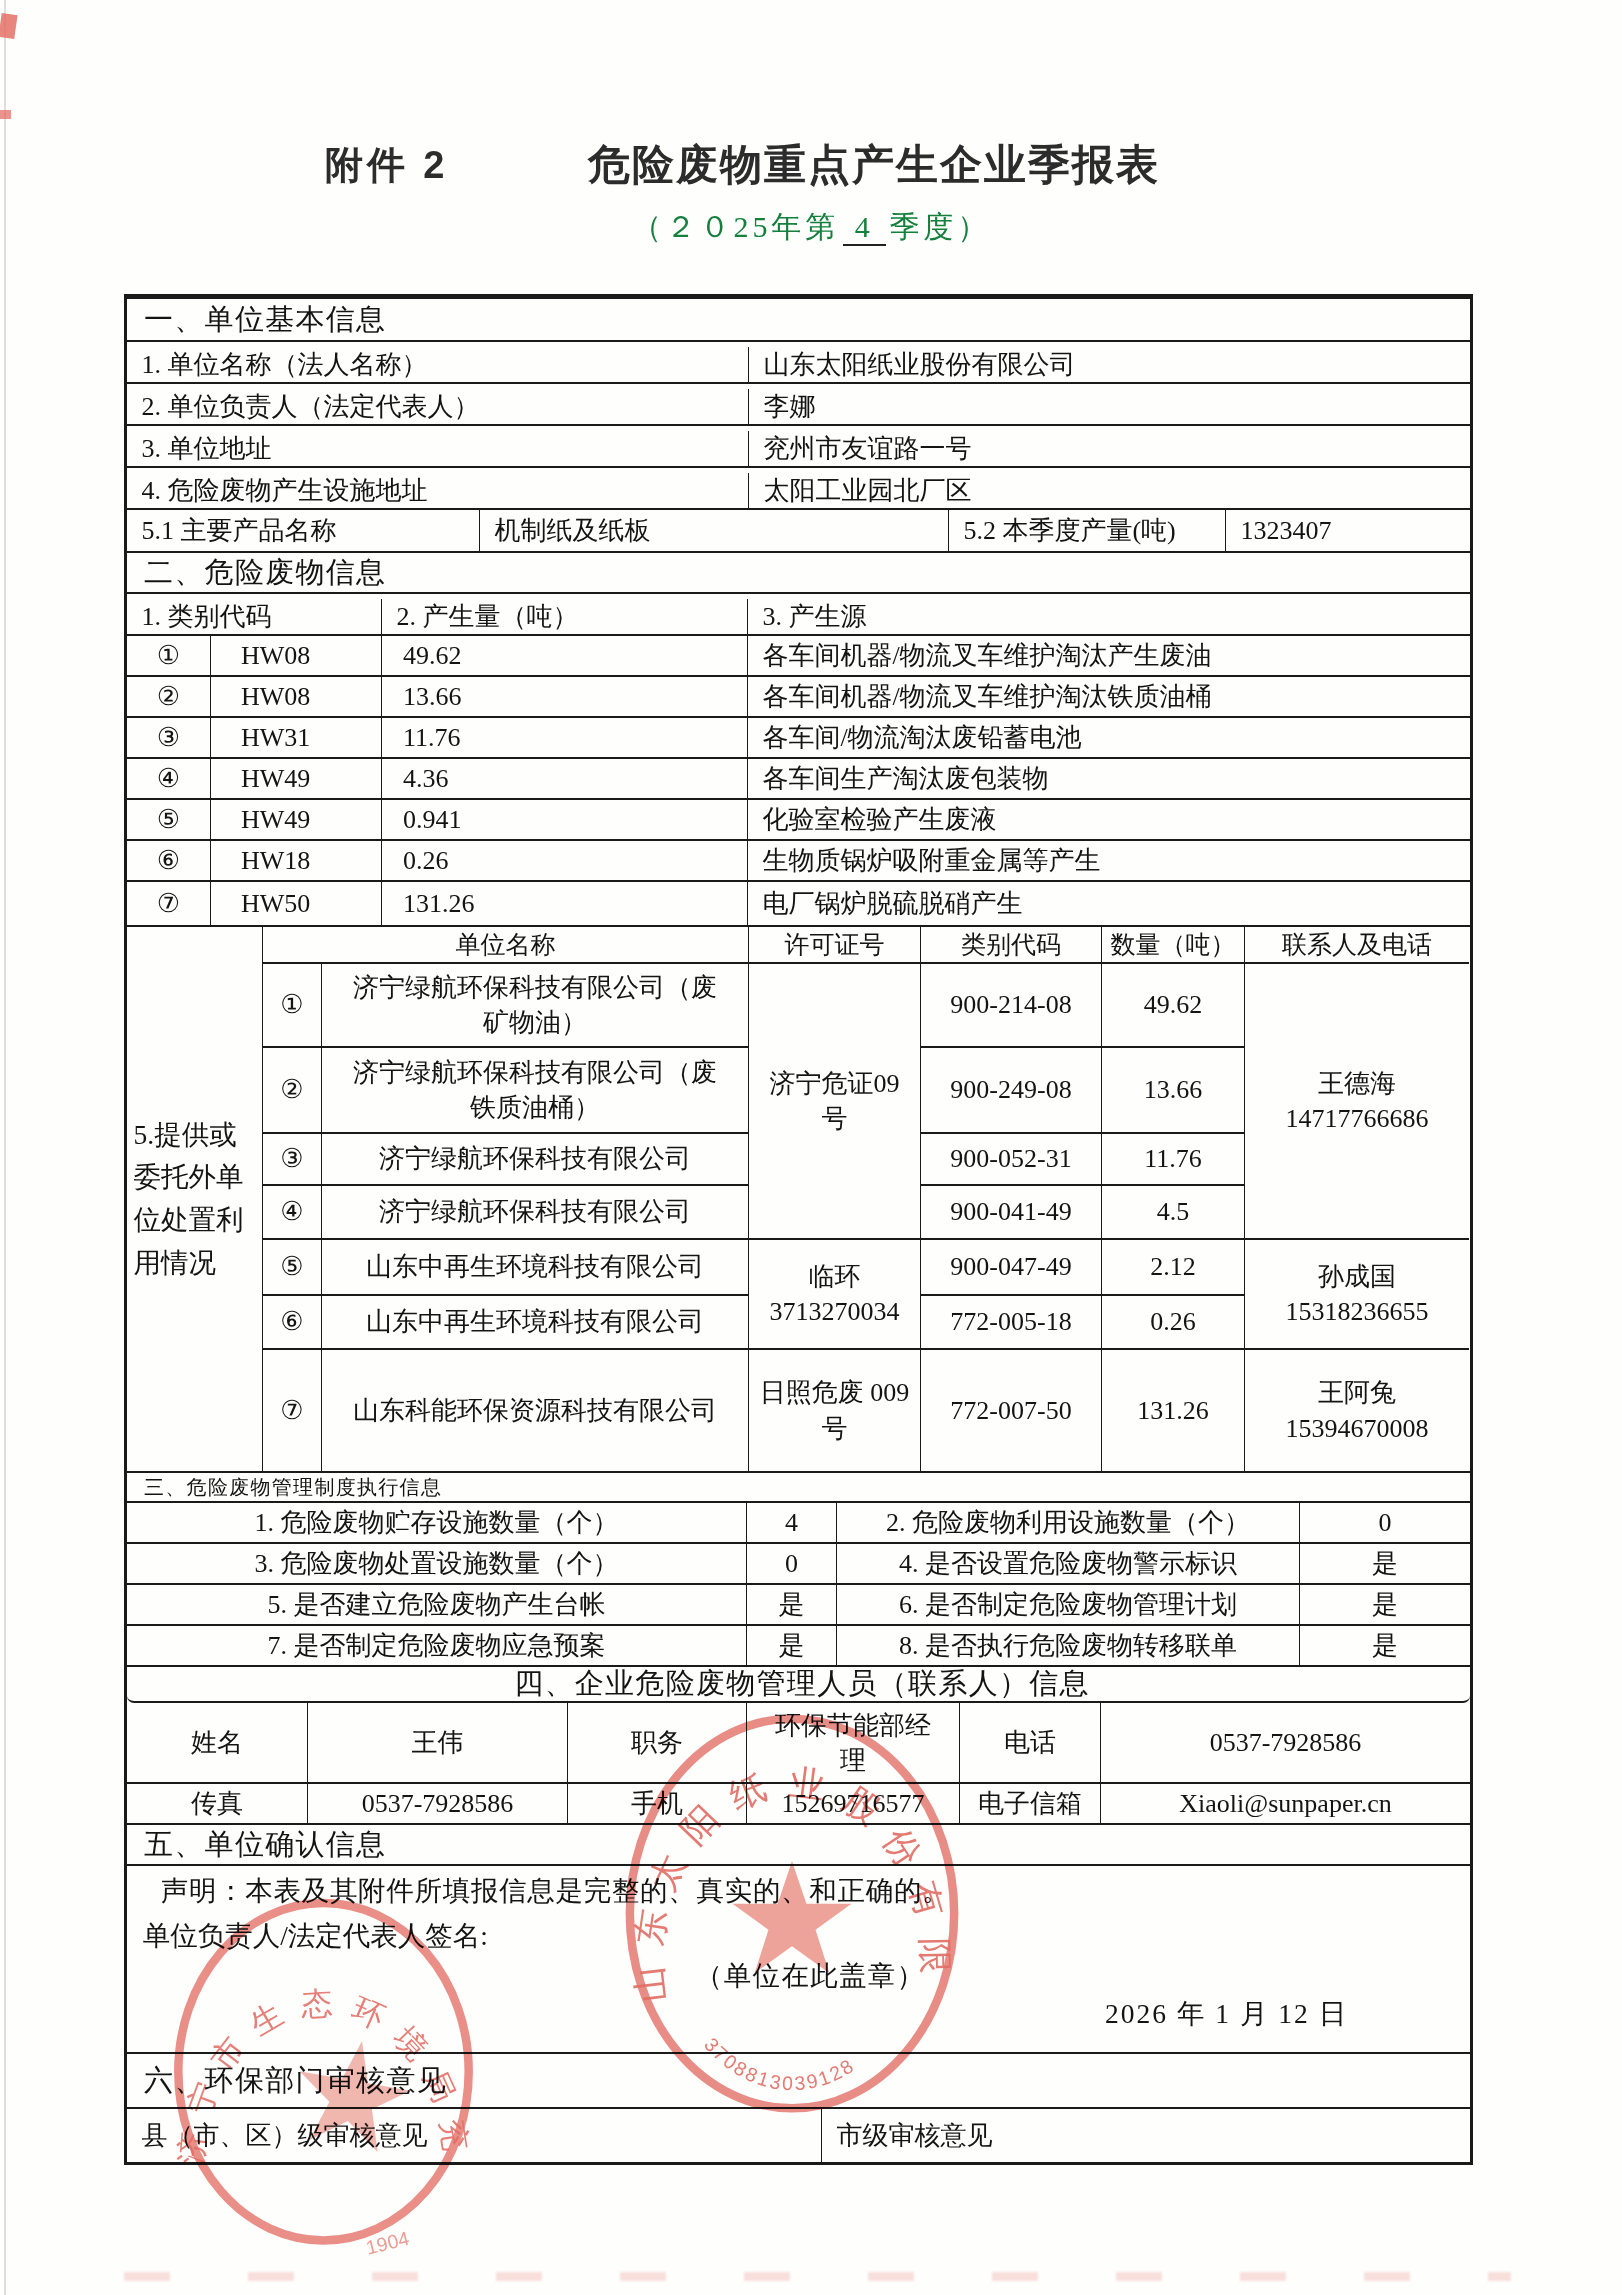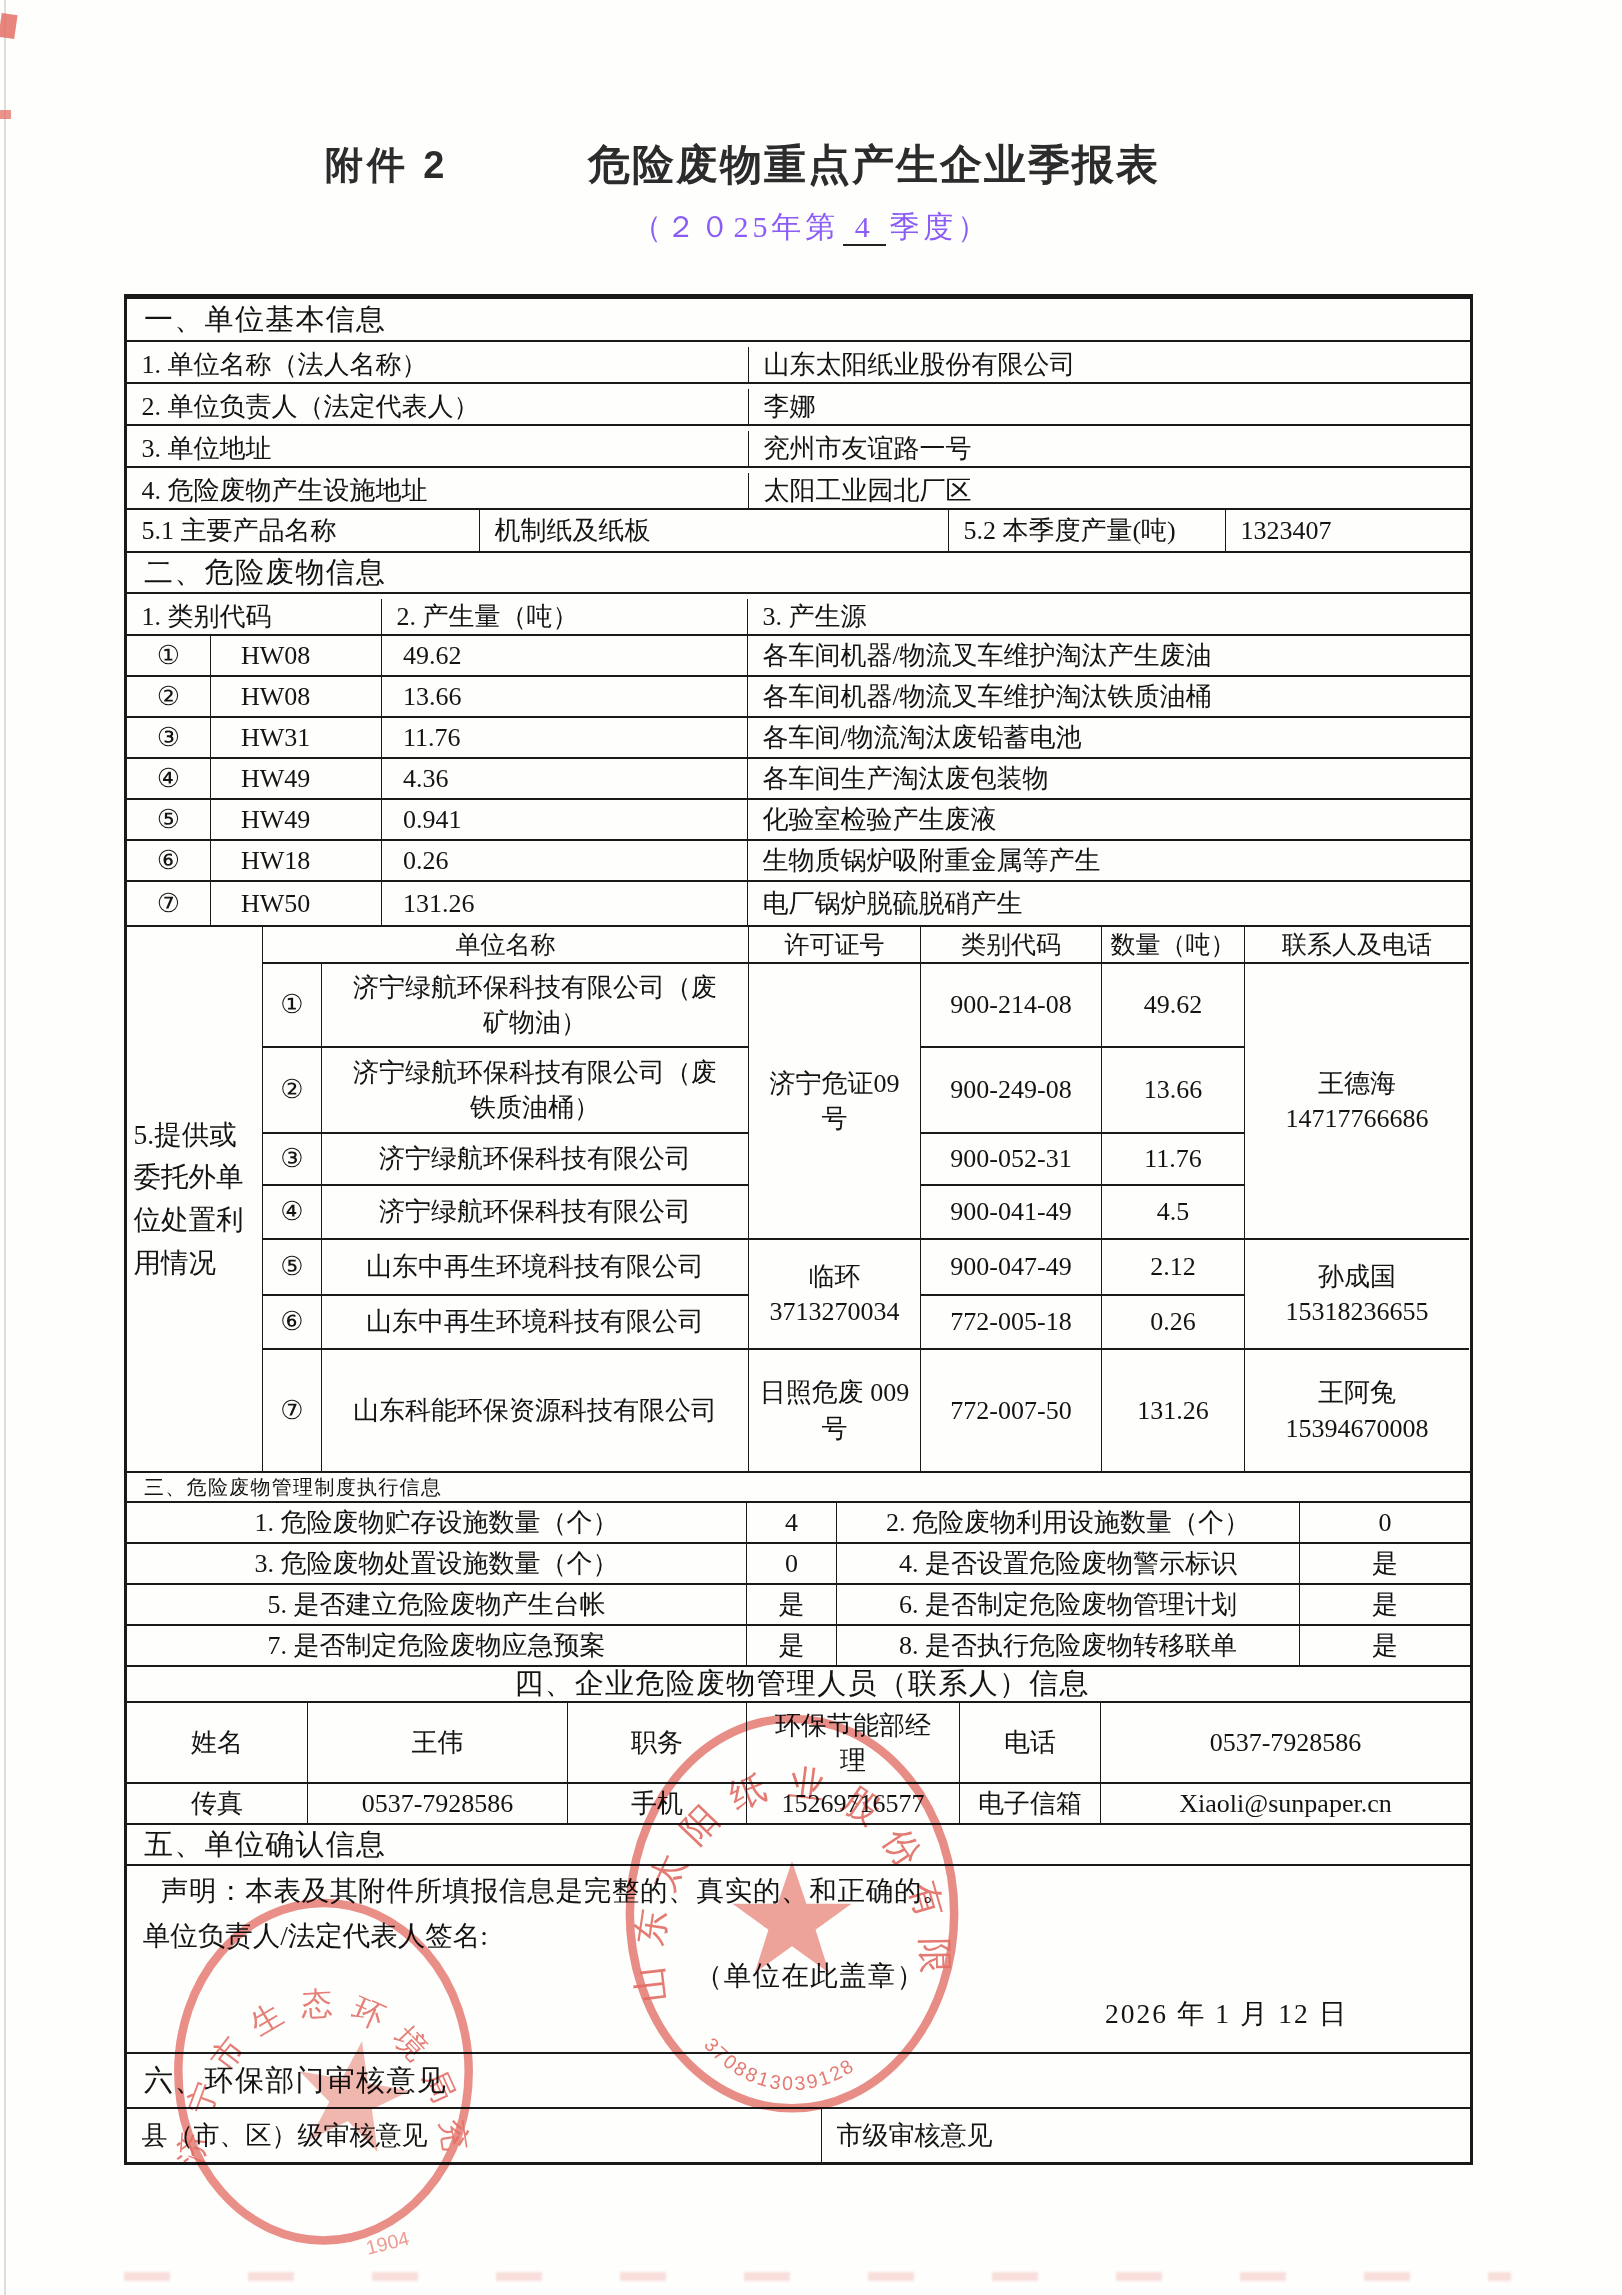--- a/index.html
+++ b/index.html
@@ -13,21 +13,21 @@
   .red-mark1{position:absolute;left:0;top:14.4px;width:15.7px;height:23.6px;background:#e2675c;opacity:.8;transform:rotate(8deg);}
   .red-mark2{position:absolute;left:0;top:110px;width:10.5px;height:9.2px;background:#e2675c;opacity:.7;}
   .smudge{position:absolute;left:124px;top:2272px;width:1387px;height:8.5px;opacity:.5;
     background:repeating-linear-gradient(90deg,rgba(228,120,110,.45) 0 46px,transparent 46px 124px);filter:blur(1.3px);}
   
   .titlebar{position:absolute;left:0;top:137px;width:1577px;height:52px;
     font-family:"Liberation Sans","DejaVu Sans",sans-serif;font-weight:bold;}
   .att{position:absolute;left:325px;top:2.6px;font-size:38px;letter-spacing:3.9px;color:#2c2c2c;}
   .ttl{position:absolute;left:588px;top:0;font-size:42px;letter-spacing:2px;color:#2c2c2c;}
   .subtitle{position:absolute;left:0;top:207px;width:1623px;text-align:center;
-    font-size:30px;letter-spacing:3.9px;color:#8b5cf6;}
+    font-size:30px;letter-spacing:3.9px;color:#15803d;}
   .subtitle .q{display:inline-block;border-bottom:2.6px solid #222;padding:0 11.8px;margin:0 3.9px;}
   
   .sheet{position:absolute;left:124px;top:294px;width:1349px;box-sizing:border-box;
     border:3.9px solid #1a1a1a;border-top-width:5.9px;background:transparent;}
   .sheet *{box-sizing:border-box;}
   .shead{display:flex;align-items:center;border-bottom:2px solid #1a1a1a;
     padding-left:17px;font-size:29px;letter-spacing:1.3px;}
   .row{display:flex;border-bottom:2px solid #1a1a1a;}
   .row:last-child{border-bottom:none;}
   .c{border-right:1.3px solid #1a1a1a;display:flex;align-items:center;font-size:26px;
@@ -253,21 +253,21 @@
     <div class="c w708 cc">6. 是否制定危险废物管理计划</div>
     <div class="c wfx cc last">是</div>
   </div>
   <div class="row h63">
     <div class="c w947 cc">7. 是否制定危险废物应急预案</div>
     <div class="c w138 cc">是</div>
     <div class="c w708 cc">8. 是否执行危险废物转移联单</div>
     <div class="c wfx cc last">是</div>
   </div>
 
-  <div class="shead h55" style="justify-content:center;padding-left:7px;">四、企业危险废物管理人员（联系人）信息</div>
+  <div class="shead h55" style="justify-content:center;padding-left:7px;border-radius:7px;">四、企业危险废物管理人员（联系人）信息</div>
   <div class="row h124">
     <div class="c w277 cc">姓名</div>
     <div class="c w397 cc">王伟</div>
     <div class="c w273 cc">职务</div>
     <div class="c w325 cc">环保节能部经理</div>
     <div class="c w215 cc">电话</div>
     <div class="c wfx cc last">0537-7928586</div>
   </div>
   <div class="row h63">
     <div class="c w277 cc">传真</div>

